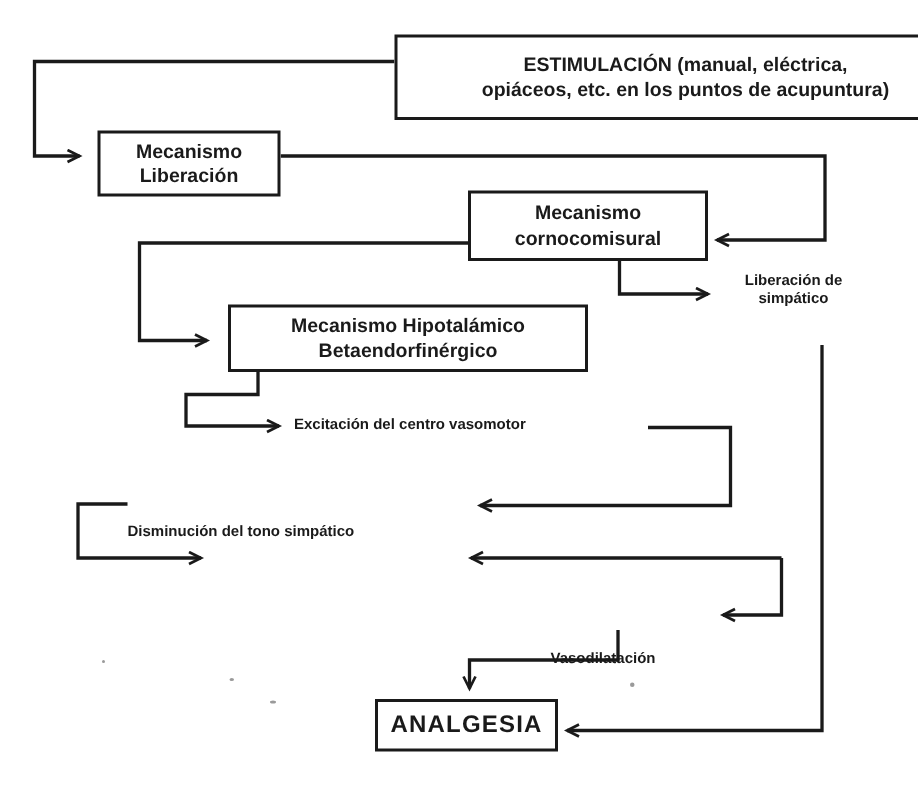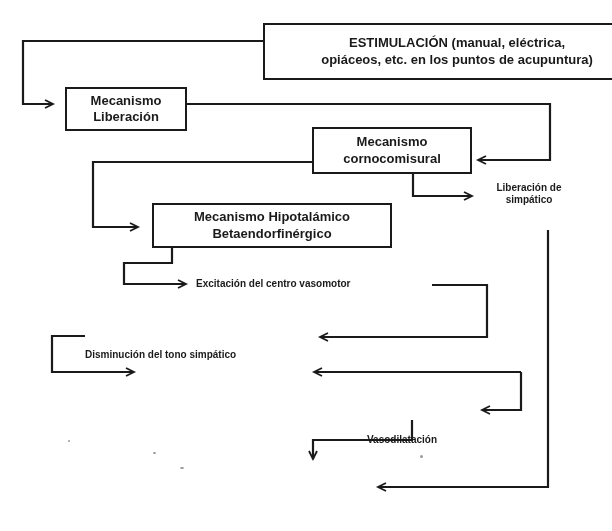--- a/index.html
+++ b/index.html
@@ -61,20 +61,23 @@
   <div class="box" id="cornocomisural-box" style="left:312px;top:127px;width:156px;height:43px;">
     <span>Mecanismo</span>
     <span>cornocomisural</span>
   </div>
 
   <div class="box" id="hipotalamico-box" style="left:152px;top:203px;width:236px;height:41px;">
     <span>Mecanismo Hipotalámico</span>
     <span>Betaendorfinérgico</span>
   </div>
 
+  <div class="box" id="analgesia-box" style="left:250px;top:466px;width:118px;height:31px;">
+    <span>ANALGESIA</span>
+  </div>
 
   <div class="lbl lbl-center" style="left:468px;top:182px;width:122px;">
     <span>Liberación de</span><br>
     <span>simpático</span>
   </div>
 
   <div class="lbl" style="left:196px;top:278px;">Excitación del centro vasomotor</div>
 
   <div class="lbl" style="left:85px;top:329px;margin-top:20px;">Disminución del tono simpático</div>
 

